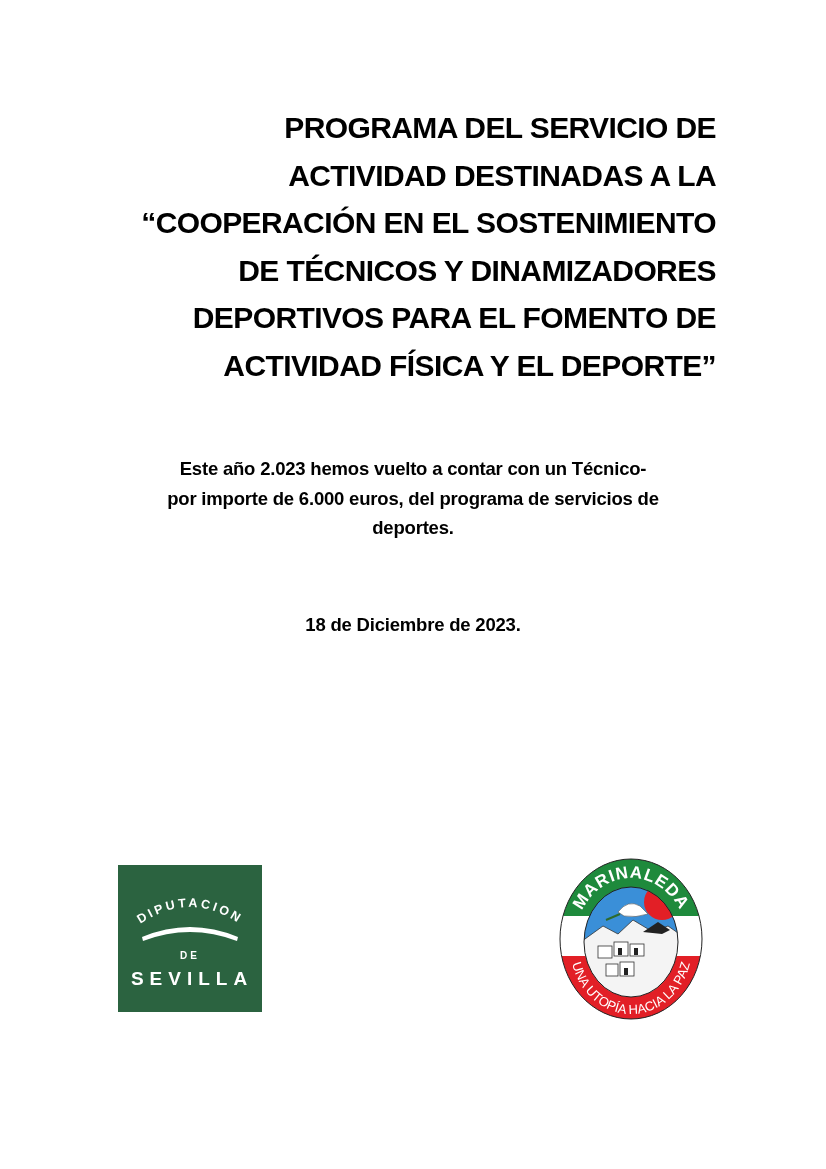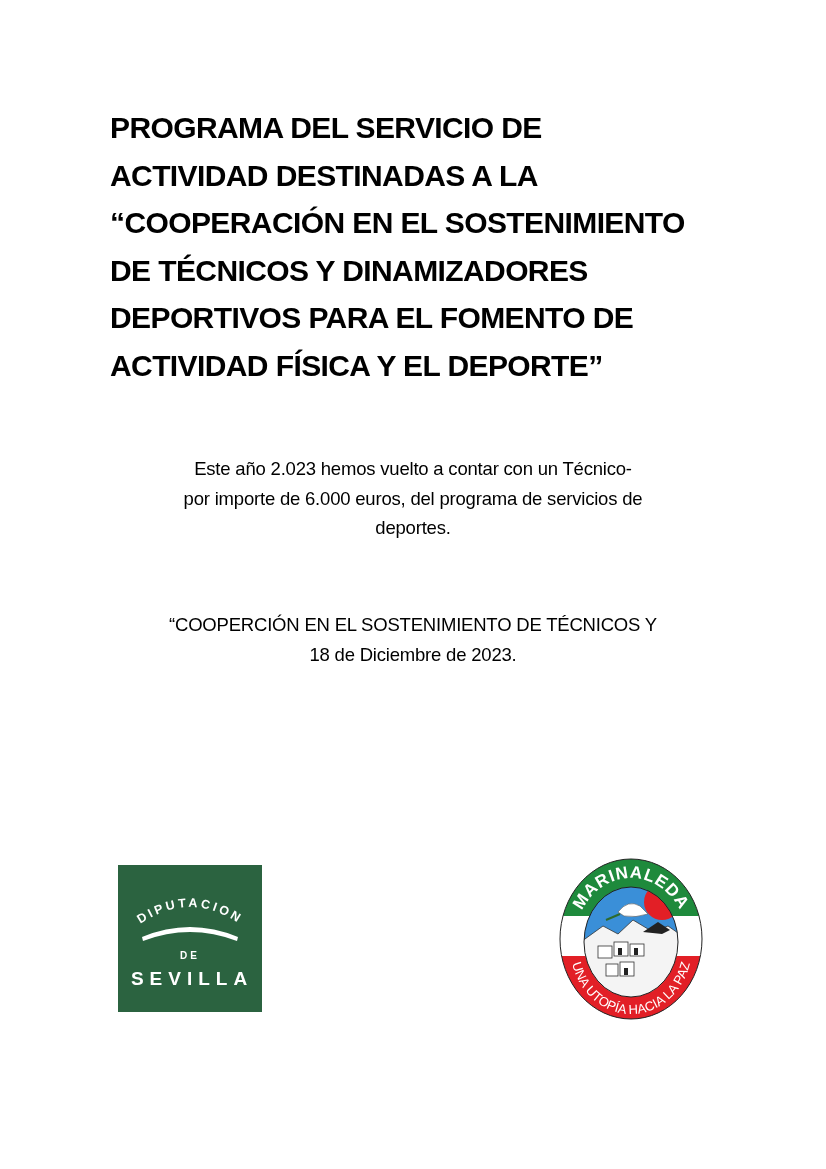--- a/index.html
+++ b/index.html
@@ -1,27 +1,27 @@
 <!DOCTYPE html>
 <html><head>
   <meta charset="utf-8">
   <style>
     html, body { margin: 0; padding: 0; background: #ffffff; }
     body { width: 826px; height: 1169px; position: relative; overflow: hidden; font-family: "Liberation Sans", sans-serif; color: #000; }
     .title {
       position: absolute; left: 110px; top: 104px; width: 606px;
-      text-align: left; font-weight: bold; font-size: 30px; line-height: 47.5px;
+      text-align: right; font-weight: bold; font-size: 30px; line-height: 47.5px;
       letter-spacing: -0.6px;
     }
     .title div { white-space: nowrap; }
     .para {
       position: absolute; left: 110px; width: 606px; text-align: center;
       font-size: 18.5px; line-height: 29.5px; letter-spacing: -0.2px;
     }
-    .para div { white-space: nowrap; }
+    .para div { white-space: nowrap; font-weight: bold; }
     #p1 { top: 454px; }
     #p2 { top: 610px; }
     .logo-dip {
       position: absolute; left: 118px; top: 865px; width: 144px; height: 147px;
       background: #2b6340;
     }
     .logo-mar { position: absolute; left: 558px; top: 854px; width: 146px; height: 170px; }
   </style>
 </head>
 <body>
@@ -35,21 +35,20 @@
   <div>ACTIVIDAD FÍSICA Y EL DEPORTE”</div>
 </div>
 
 <div class="para" id="p1">
   <div>Este año 2.023 hemos vuelto a contar con un Técnico-</div>
   <div>por importe de 6.000 euros, del programa de servicios de</div>
   <div>deportes.</div>
 </div>
 
 <div class="para" id="p2">
-  <div>“COOPERCIÓN EN EL SOSTENIMIENTO DE TÉCNICOS Y</div>
   <div>18 de Diciembre de 2023.</div>
 </div>
 
 <div class="logo-dip">
   <svg width="144" height="147" viewBox="0 0 144 147">
     <defs>
       <path id="dipArc" d="M 18 62 Q 72 22 126 62" fill="none"></path>
     </defs>
     <text font-family="Liberation Sans, sans-serif" font-size="12.5" font-weight="bold" fill="#ffffff" letter-spacing="3">
       <textPath href="#dipArc" startOffset="50%" text-anchor="middle">DIPUTACION</textPath>

